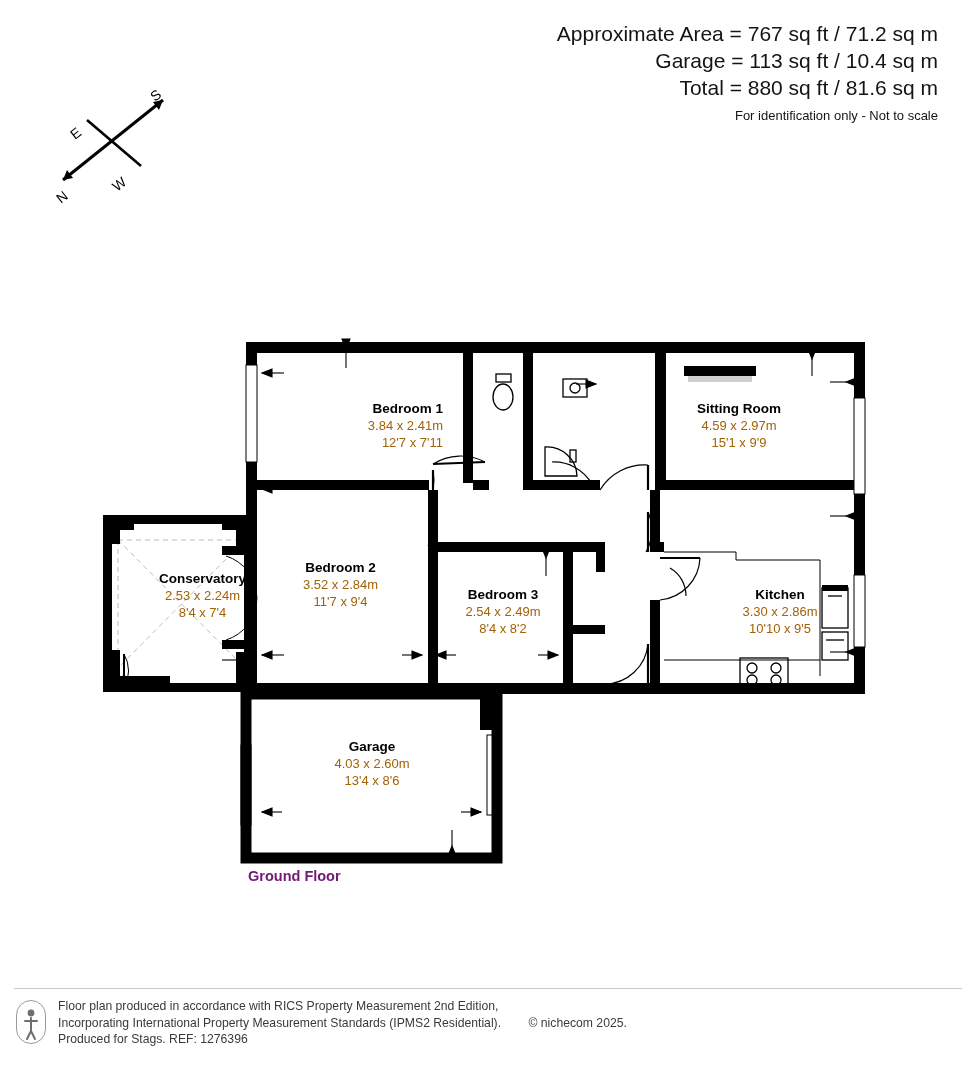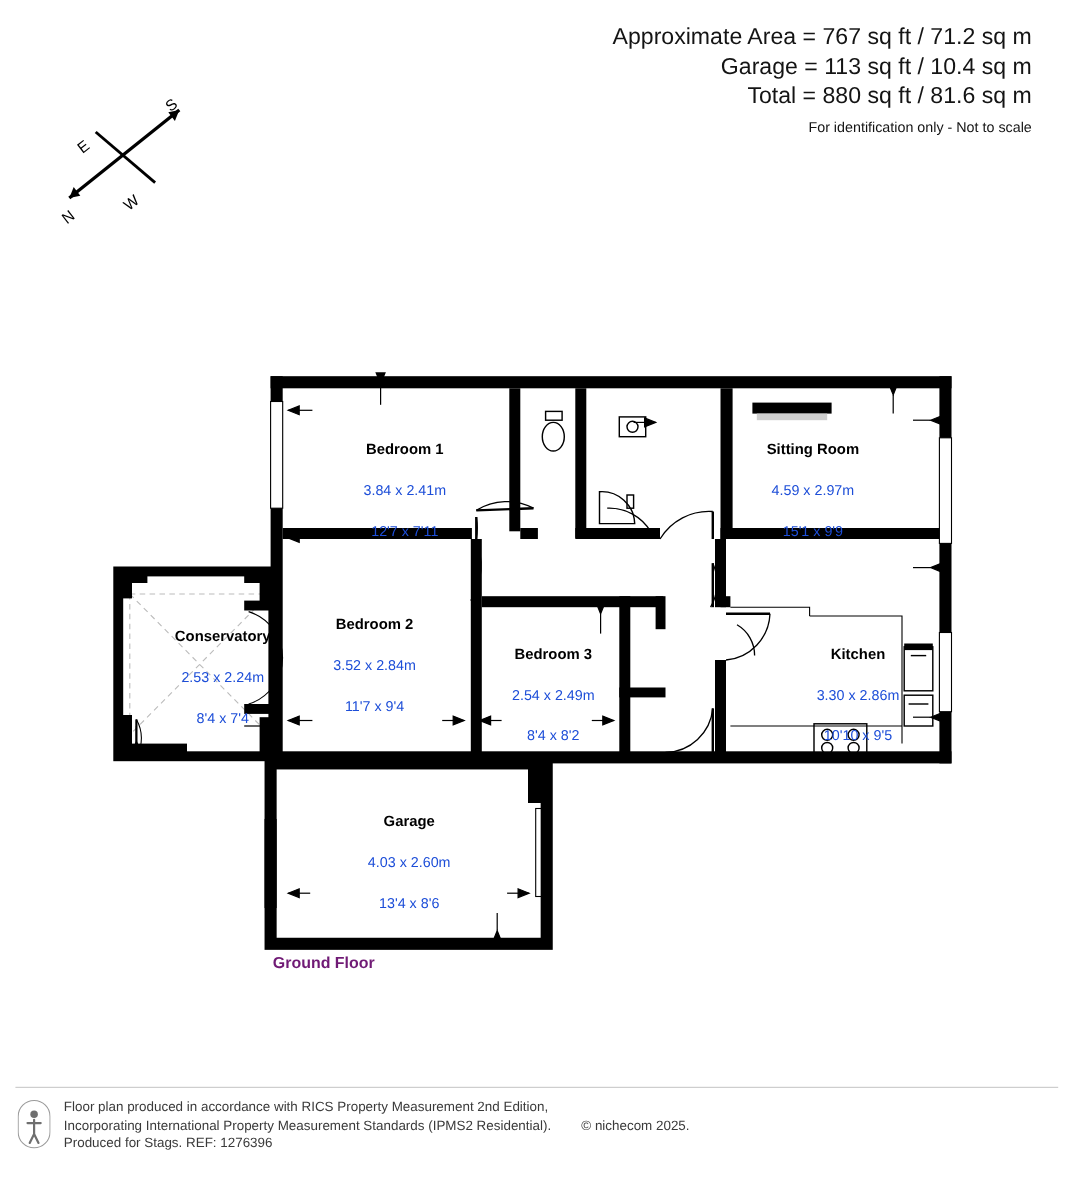--- a/index.html
+++ b/index.html
@@ -64,22 +64,21 @@
     line-height: 17px;
     white-space: nowrap;
   }
   .room-label .name {
     font-size: 13.5px;
     font-weight: bold;
     color: #000;
   }
   .room-label .dim {
     font-size: 13px;
-    color: #1d4ed8;
-    margin-top: 20px;
+    color: #a16207;
   }
 
   .floor-title {
     position: absolute;
     left: 248px;
     top: 868px;
     font-size: 14.5px;
     font-weight: bold;
     color: #701a75;
   }
@@ -339,21 +338,21 @@
 
     <path d="M 124 674 l -4 10 h 8 z"></path>
       <line x1="124" y1="674" x2="124" y2="660"></line>
     <path d="M 238 660 l 10 -4 v 8 z"></path>
       <line x1="238" y1="660" x2="222" y2="660"></line>
   </g>
 </svg>
 
 <div class="plan" style="pointer-events:auto;">
 
-  <div class="room-label" style="left:293px; top:400px; width:150px;">
+  <div class="room-label" style="left:293px; top:400px; width:150px;text-align:right;">
     <div class="name">Bedroom 1</div>
     <div class="dim">3.84 x 2.41m</div>
     <div class="dim">12'7 x 7'11</div>
   </div>
 
   <div class="room-label" style="left:656px; top:400px; width:166px;">
     <div class="name">Sitting Room</div>
     <div class="dim">4.59 x 2.97m</div>
     <div class="dim">15'1 x 9'9</div>
   </div>

